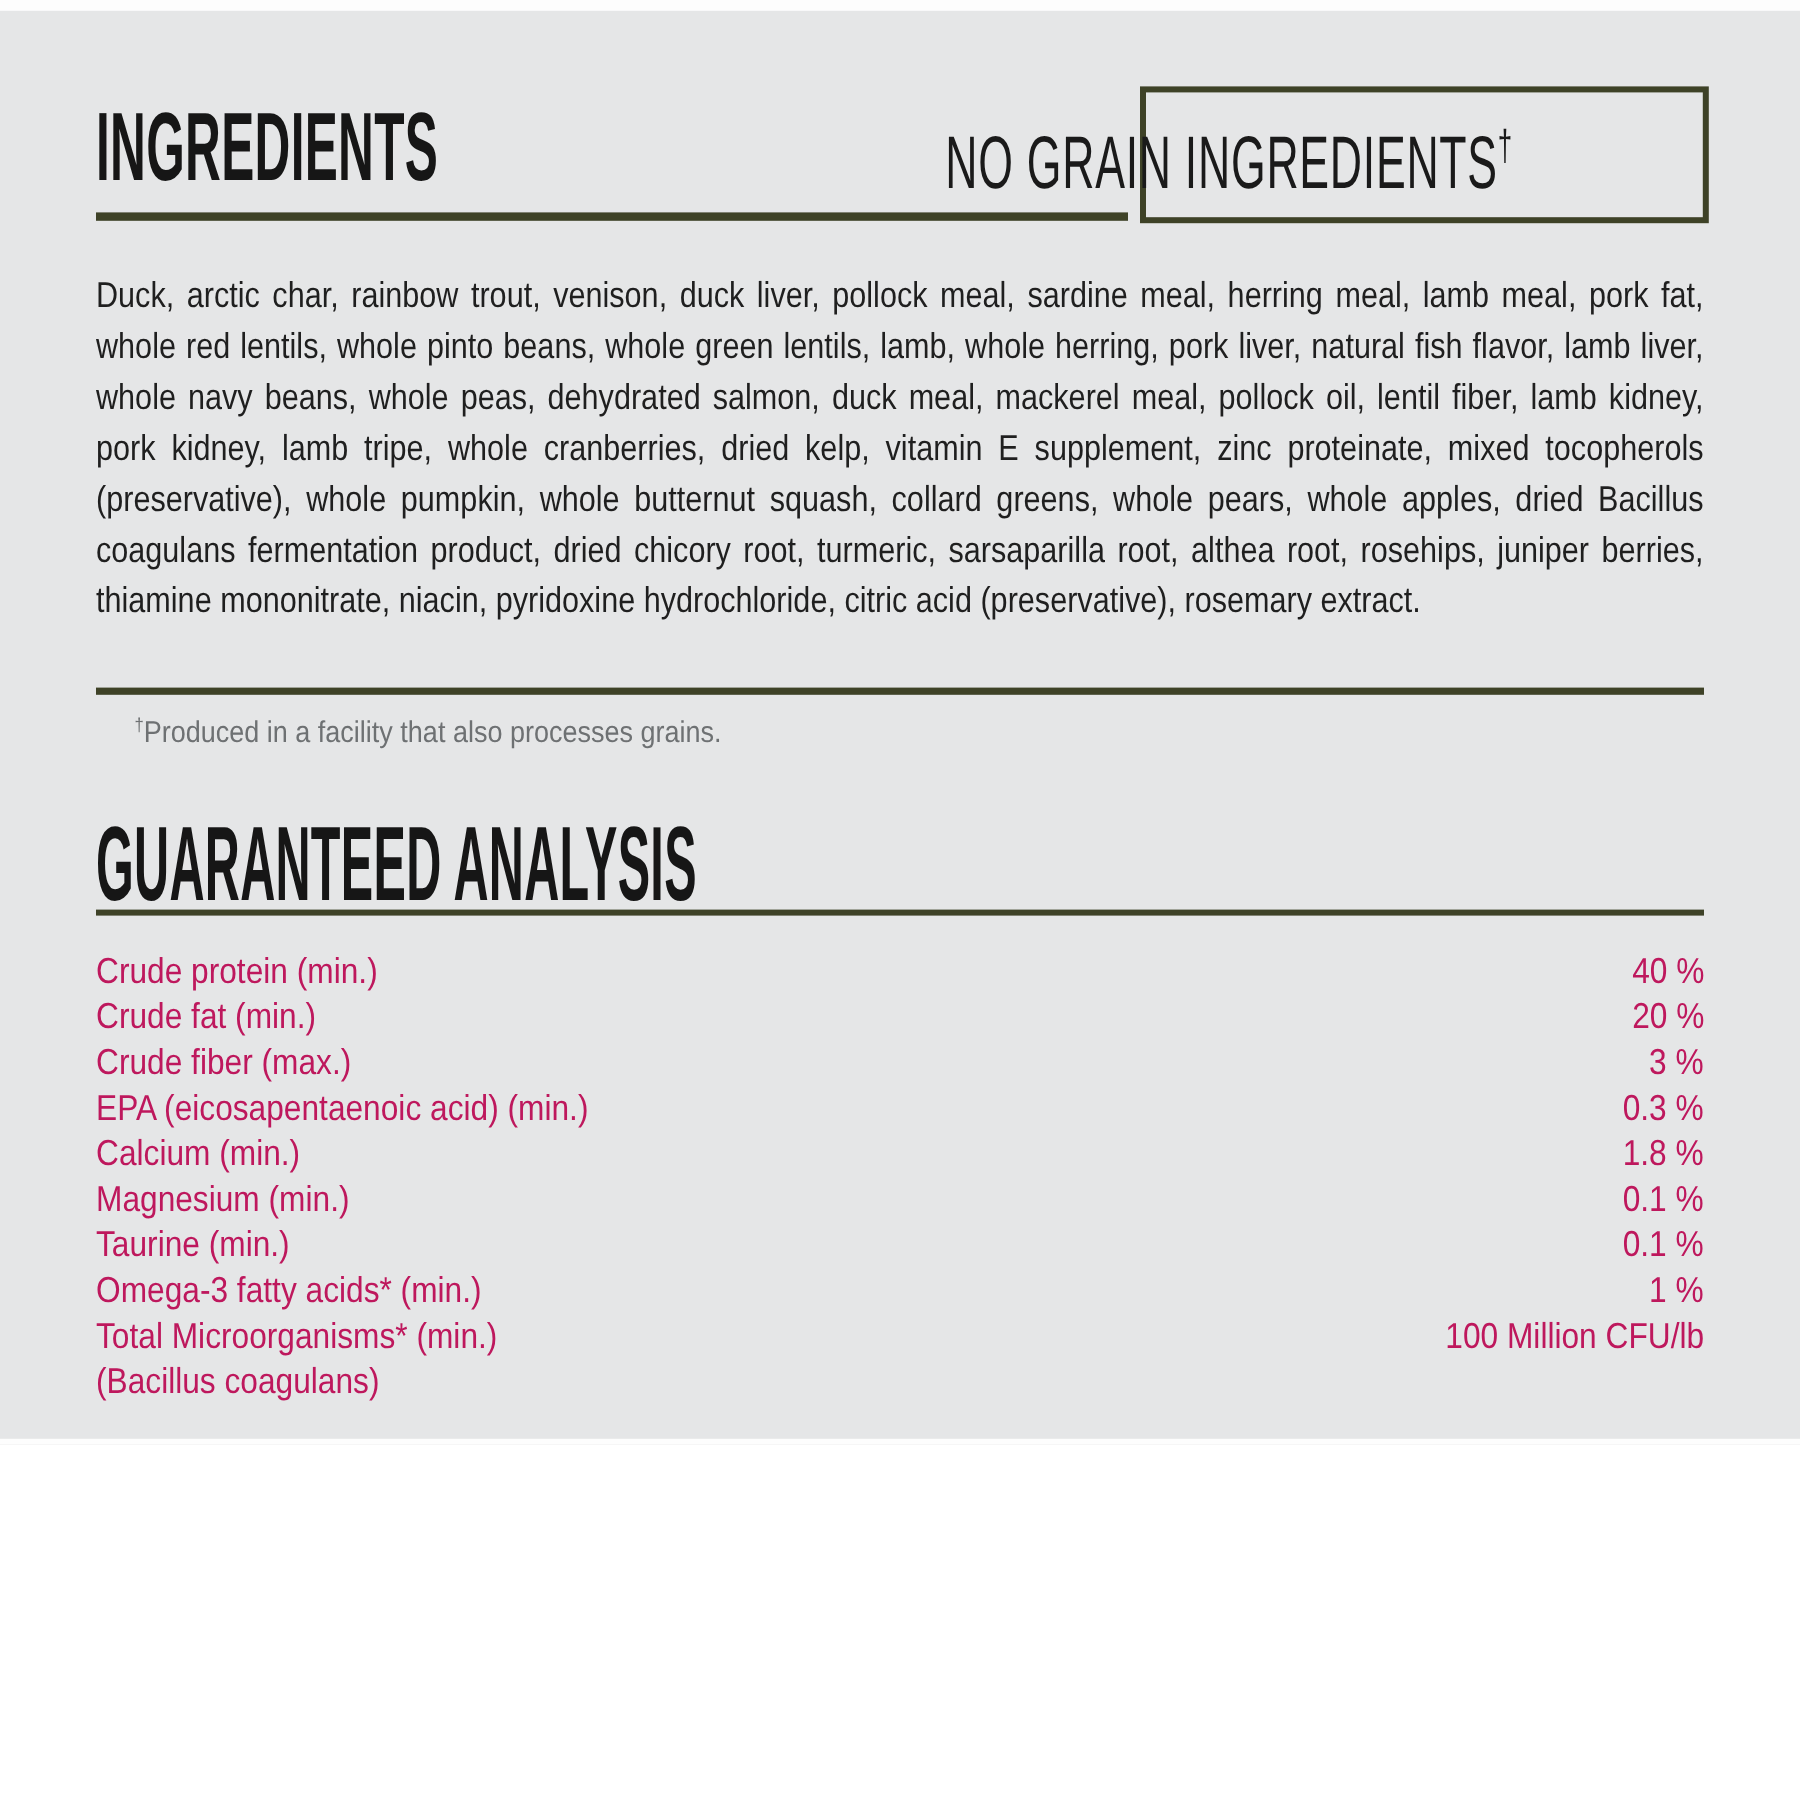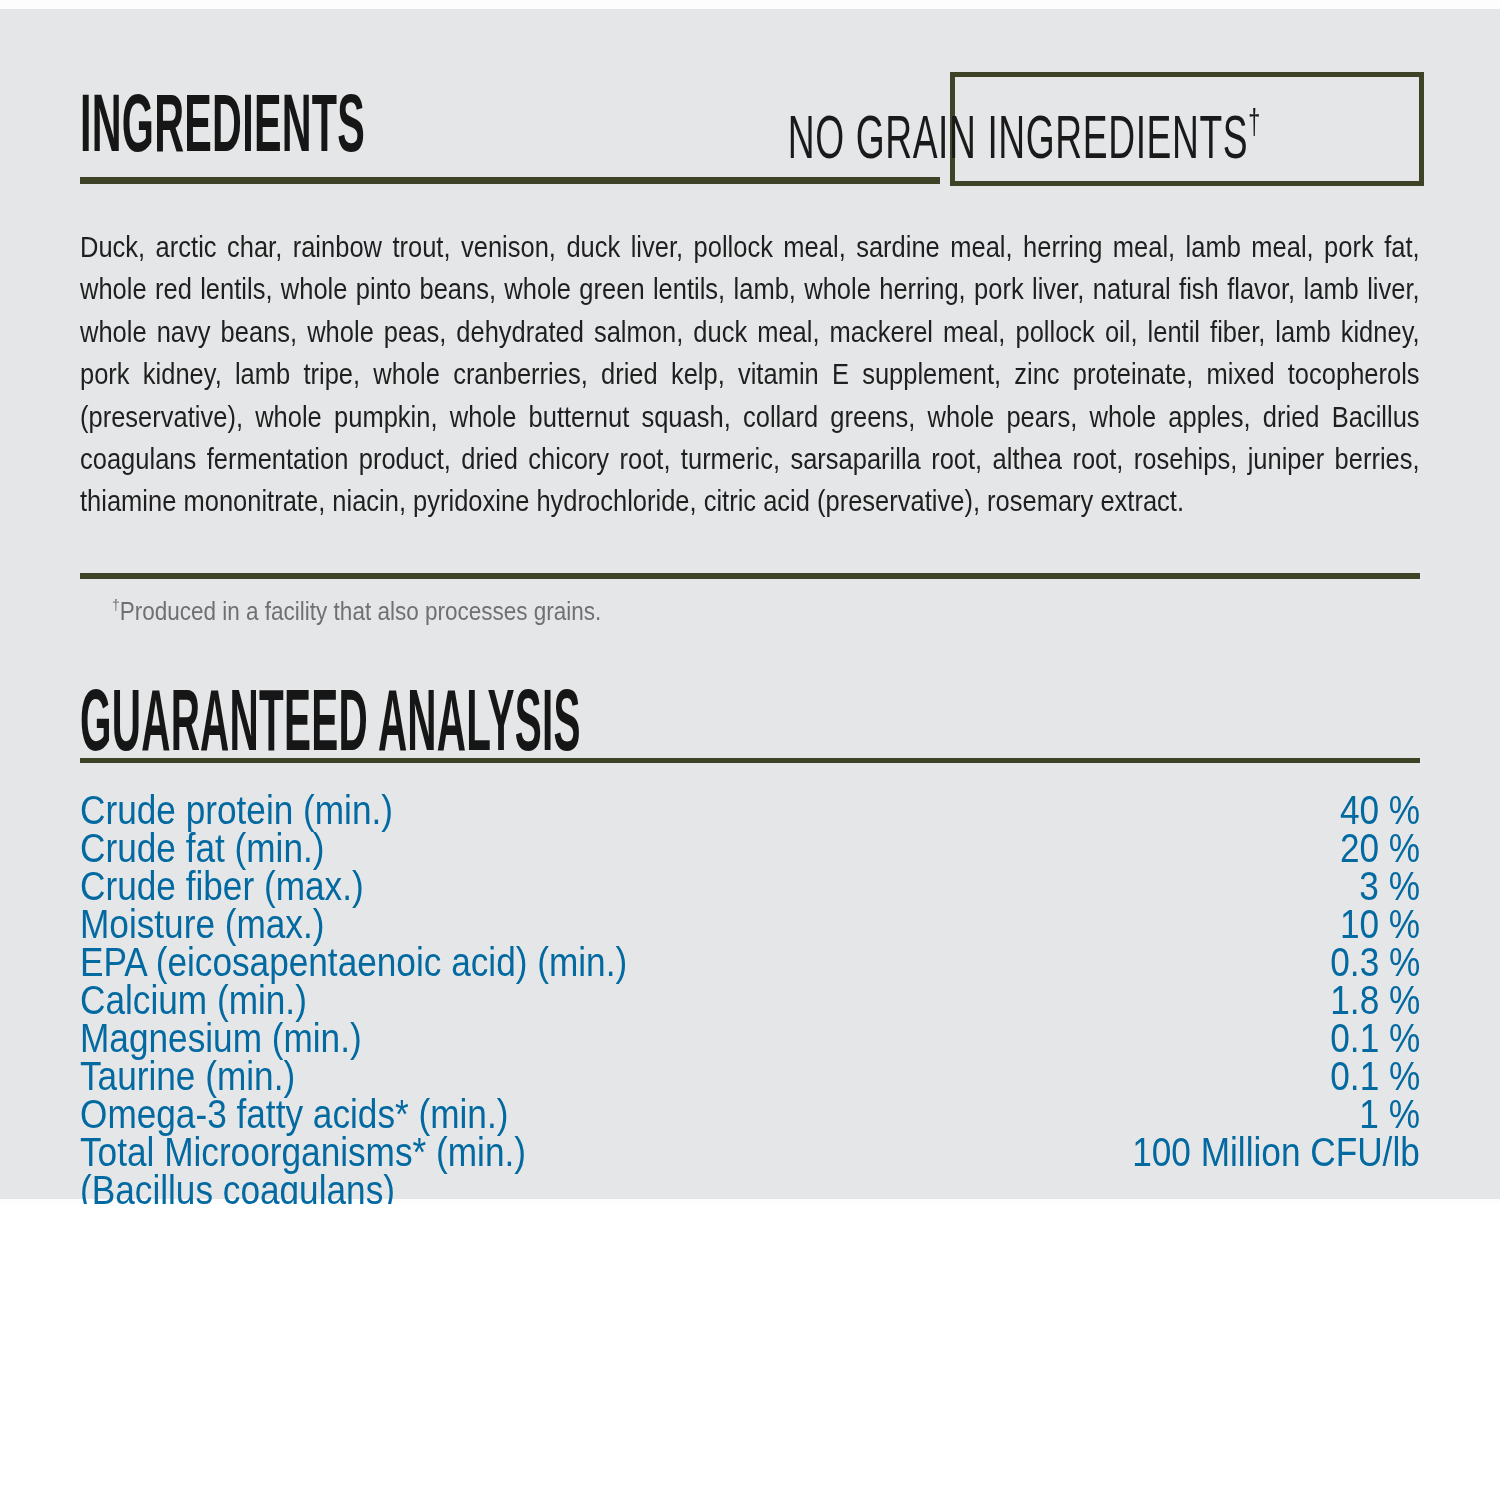--- a/index.html
+++ b/index.html
@@ -94,22 +94,22 @@
     transform-origin: left top;
     white-space: nowrap;
   }
   .footnote sup { font-size: 62%; vertical-align: 32%; }
 
   
   .ga-table {
     position: absolute;
     left: 80px; top: 791px;
     width: 1340px;
-    font-size: 40px;
-    color: #0369a1;
+    font-size: 30px;
+    color: #be185d;
   }
   .ga-row {
     display: flex;
     justify-content: space-between;
     align-items: flex-start;
     line-height: 38px;
   }
   .ga-label {
     display: inline-block;
     transform: scaleX(0.88);
@@ -163,24 +163,20 @@
     </div>
     <div class="ga-row">
       <span class="ga-label">Crude fat (min.)</span>
       <span class="ga-value">20 %</span>
     </div>
     <div class="ga-row">
       <span class="ga-label">Crude fiber (max.)</span>
       <span class="ga-value">3 %</span>
     </div>
     <div class="ga-row">
-      <span class="ga-label">Moisture (max.)</span>
-      <span class="ga-value">10 %</span>
-    </div>
-    <div class="ga-row">
       <span class="ga-label">EPA (eicosapentaenoic acid) (min.)</span>
       <span class="ga-value">0.3 %</span>
     </div>
     <div class="ga-row">
       <span class="ga-label">Calcium (min.)</span>
       <span class="ga-value">1.8 %</span>
     </div>
     <div class="ga-row">
       <span class="ga-label">Magnesium (min.)</span>
       <span class="ga-value">0.1 %</span>

